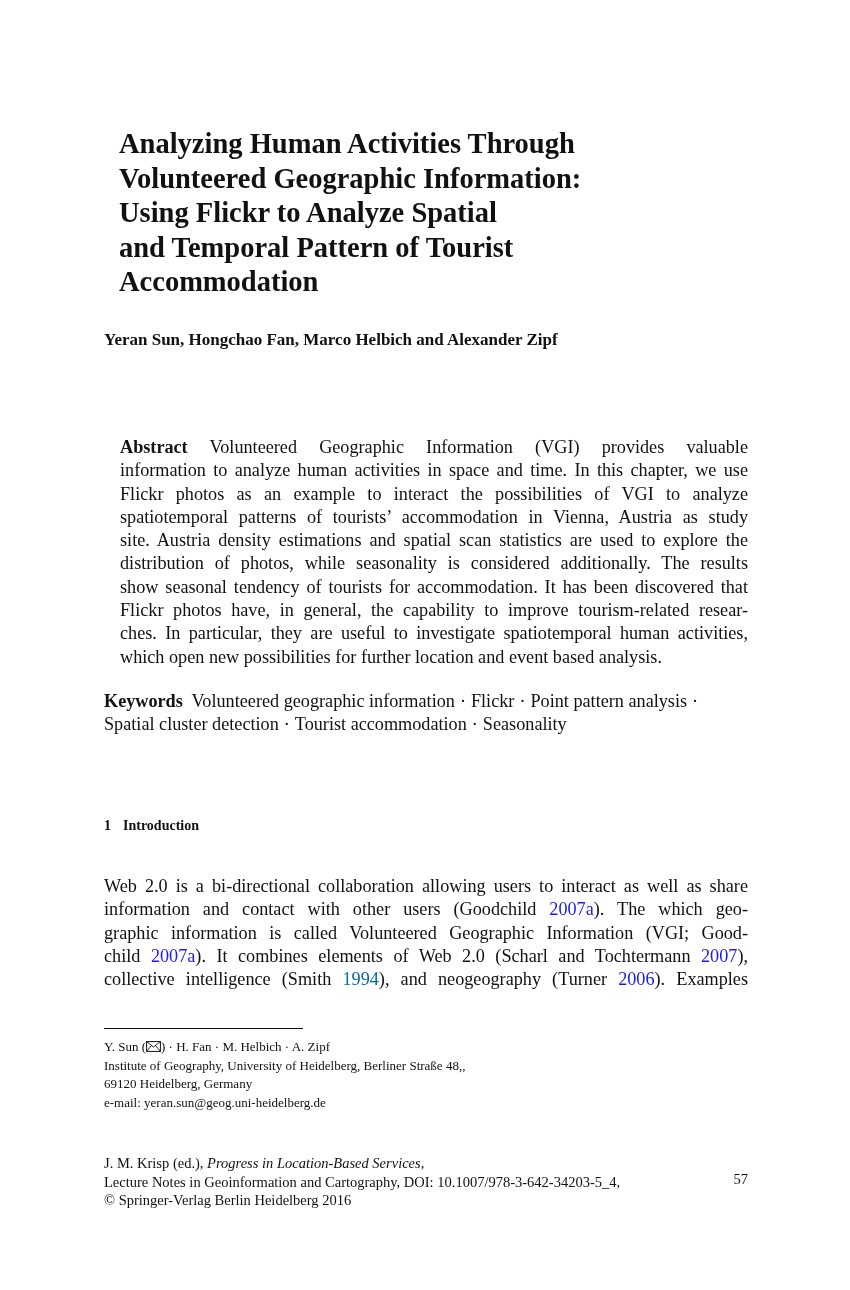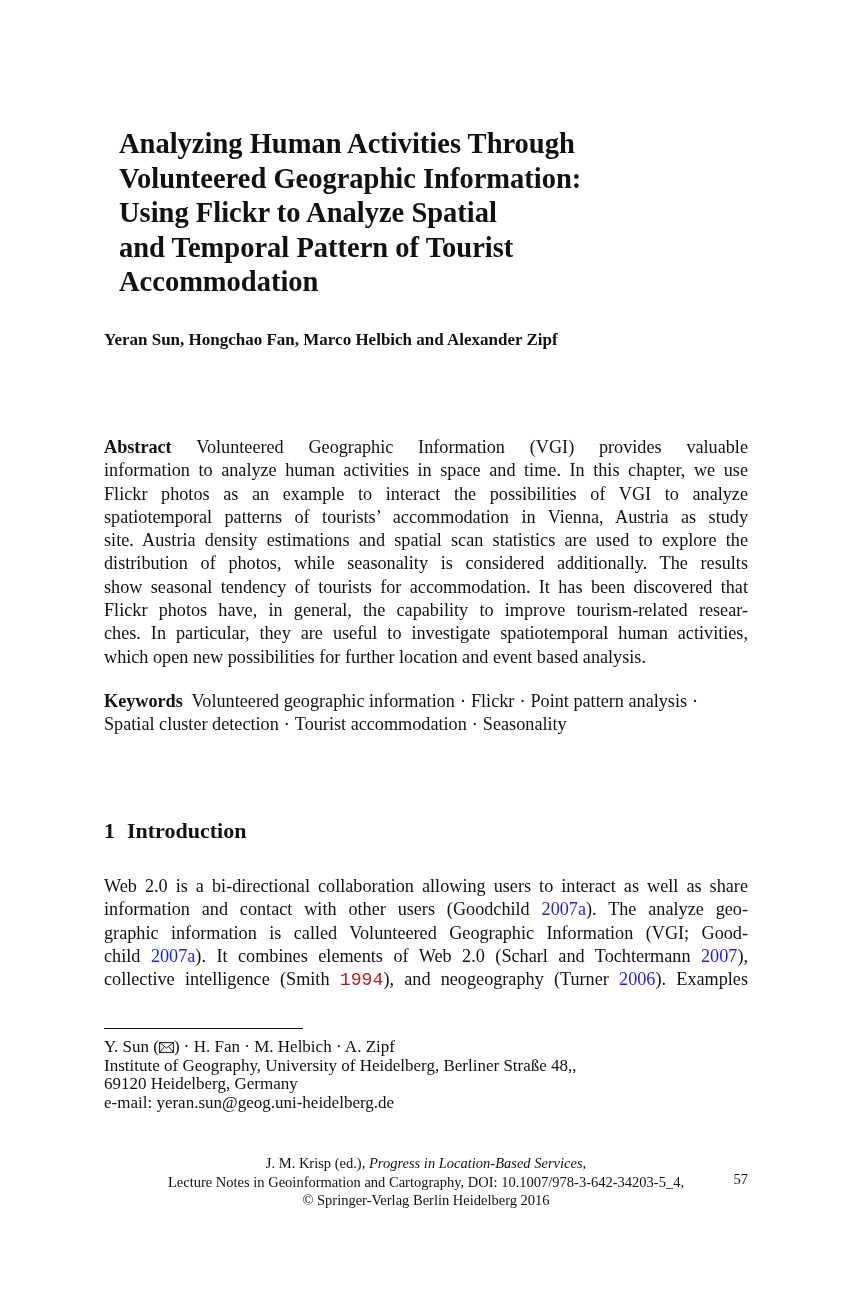--- a/index.html
+++ b/index.html
@@ -6,42 +6,42 @@
     body { width: 850px; height: 1290px; position: relative; overflow: hidden;
            font-family: "Liberation Serif", "DejaVu Serif", serif; color: #111; }
     .page { position: absolute; left: 104px; top: 0; width: 644px; }
     .title { position: absolute; top: 112px; left: 0; width: 560px;
              font-weight: bold; font-size: 28.5px; line-height: 34.6px; margin: 15px; }
     .title span { display: block; white-space: nowrap; }
     .authors { position: absolute; top: 330px; left: 0; font-weight: bold;
                font-size: 17px; white-space: nowrap; margin: 0; }
     .abstract { position: absolute; top: 436px; left: 0; width: 644px;
                 font-size: 18.2px; line-height: 23.3px; margin: 0; text-align: justify; }
-    .abstract .ln { display: block; text-align: justify; text-align-last: justify; height: 23.3px; white-space: nowrap; }
+    .abstract .ln { display: block; text-align: justify; text-align-last: justify; height: 23.3px; white-space: nowrap; margin-left: 16px; }
     .abstract .ln.last { text-align-last: left; }
     .label { font-weight: bold; }
     .keywords { position: absolute; top: 690px; left: 0; width: 644px;
                 font-size: 18.2px; line-height: 23.3px; margin: 0; }
     .keywords .ln { display: block; white-space: nowrap; }
     .dot { margin: 0 5px; }
     .section { position: absolute; top: 818px; left: 0; font-weight: bold;
-               font-size: 22px; margin: 0; white-space: nowrap; }
+               font-size: 14px; margin: 0; white-space: nowrap; }
     .section .num { margin-right: 12px; }
     .intro { position: absolute; top: 875px; left: 0; width: 644px;
              font-size: 18.2px; line-height: 23.3px; margin: 0; }
     .intro .ln { display: block; text-align: justify; text-align-last: justify; height: 23.3px; white-space: nowrap; }
     a.cite { color: #1c1cf0; text-decoration: none; }
     .rule { position: absolute; top: 1028px; left: 0; width: 199px; height: 0;
             border-top: 1.5px solid #111; }
-    .footnote { position: absolute; top: 1038px; left: 0; font-size: 17px;
+    .footnote { position: absolute; top: 1038px; left: 0; font-size: 13px;
                 line-height: 18.5px; margin: 0; }
     .footnote .ln { display: block; white-space: nowrap; }
     .env { display: inline-block; width: 15px; height: 11px; vertical-align: -1px; }
     .pubinfo { position: absolute; top: 1154px; left: 0; width: 644px; font-size: 14.5px;
-               line-height: 18.5px; margin: 0; text-align: center; }
+               line-height: 18.5px; margin: 0; }
     .pubinfo .ln { display: block; white-space: nowrap; }
     .pubinfo i { font-style: italic; }
     .pagenum { position: absolute; right: 0; top: 16px; margin-left: 33px; }
   </style>
 </head>
 <body>
 
 <div class="page">
 
   <h1 class="title">
@@ -76,24 +76,24 @@
       <span>Spatial cluster detection</span><span class="dot">·</span><span>Tourist accommodation</span><span class="dot">·</span><span>Seasonality</span>
     </span>
   </div>
 
   <h2 class="section">
     <span class="num">1</span><span>Introduction</span>
   </h2>
 
   <div class="intro" id="intro">
       <span class="ln"><span>Web 2.0 is a bi-directional collaboration allowing users to interact as well as share</span></span>
-      <span class="ln"><span>information and contact with other users (Goodchild </span><a class="cite" style="color: rgb(28, 28, 240);">2007a</a><span>). The analyze geo-</span></span>
+      <span class="ln"><span>information and contact with other users (Goodchild </span><a class="cite" style="color: rgb(28, 28, 240);">2007a</a><span>). The which geo-</span></span>
       <span class="ln"><span>graphic information is called Volunteered Geographic Information (VGI; Good-</span></span>
       <span class="ln"><span>child </span><a class="cite" style="color: rgb(28, 28, 240);">2007a</a><span>). It combines elements of Web 2.0 (Scharl and Tochtermann </span><a class="cite" style="color: rgb(28, 28, 240);">2007</a><span>),</span></span>
-      <span class="ln"><span>collective intelligence (Smith </span><a class="cite" style="color: #b91c1c; font-family: Liberation Mono, monospace;">1994</a><span>), and neogeography (Turner </span><a class="cite" style="color: rgb(28, 28, 240);">2006</a><span>). Examples</span></span>
+      <span class="ln"><span>collective intelligence (Smith </span><a class="cite" style="color: #0369a1;">1994</a><span>), and neogeography (Turner </span><a class="cite" style="color: rgb(28, 28, 240);">2006</a><span>). Examples</span></span>
     </div>
 
   <div class="rule"></div>
 
   <div class="footnote">
     <span class="ln"><span>Y. Sun (</span><svg class="env" viewBox="0 0 15 11">
           <rect x="0.6" y="0.6" width="13.8" height="9.8" fill="none" stroke="#111" stroke-width="1"></rect>
           <path d="M0.6 0.6 L7.5 6 L14.4 0.6 M0.6 10.4 L5.5 4.5 M14.4 10.4 L9.5 4.5" fill="none" stroke="#111" stroke-width="0.9"></path>
         </svg><span>) · H. Fan · M. Helbich · A. Zipf</span></span>
     <span class="ln">Institute of Geography, University of Heidelberg, Berliner Straße 48,,</span>

